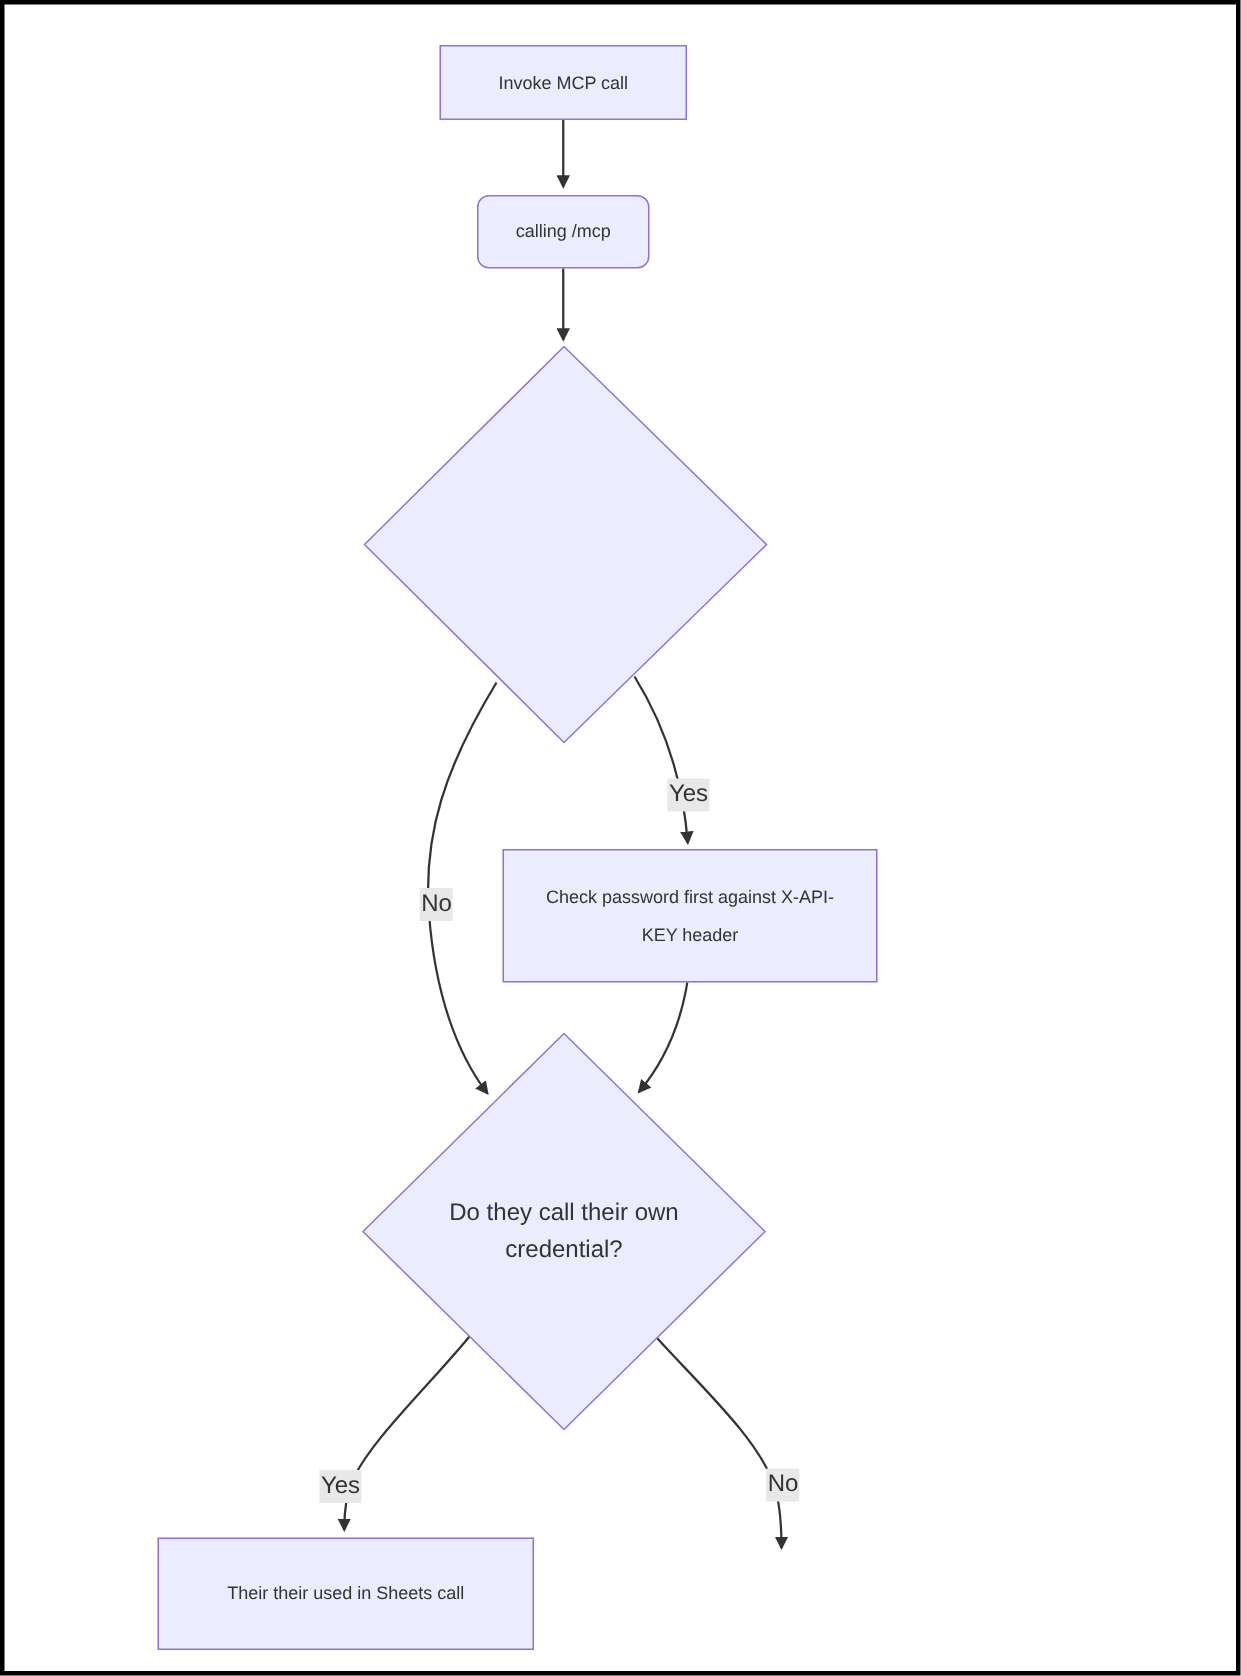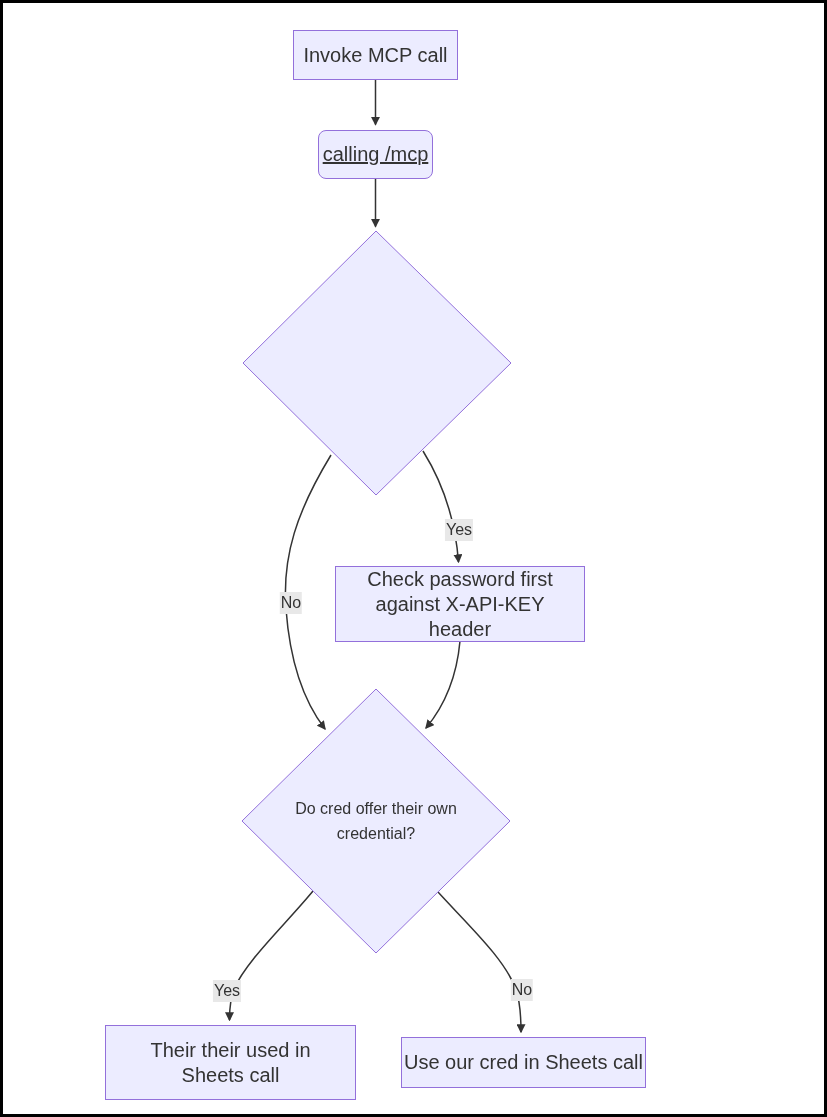--- a/index.html
+++ b/index.html
@@ -24,25 +24,25 @@
   svg.edge-layer{position:absolute;left:0;top:0;width:827px;height:1117px;}
   .edge{stroke:var(--edge-line);stroke-width:1.5;fill:none;}
   .arrowhead{fill:var(--edge-line);}
   .diamond{fill:var(--node-fill);stroke:var(--node-border);stroke-width:1;}
   .node{
     position:absolute;
     box-sizing:border-box;
     background:var(--node-fill);
     border:1px solid var(--node-border);
     color:var(--text);
-    font-size:20px;line-height:25px;
+    font-size:12px;line-height:25px;
     display:flex;align-items:center;justify-content:center;
     text-align:center;
   }
-  .node.rounded{border-radius:8px;text-decoration:underline;}
+  .node.rounded{border-radius:8px;}
   .diamond-label{
     position:absolute;
     color:var(--text);
     font-size:16px;line-height:25px;
     display:flex;align-items:center;justify-content:center;
     text-align:center;
   }
   .edge-label{
     position:absolute;
     transform:translate(-50%,-50%);
@@ -81,32 +81,29 @@
 
   <div class="node" style="left:290px;top:27px;width:165px;height:50px">
     <span>Invoke MCP call</span>
   </div>
 
   <div class="node rounded" style="left:315px;top:127px;width:115px;height:49px">
     <span>calling /mcp</span>
   </div>
 
 
-  <div class="node" style="left:332px;top:563px;width:250px;height:76px">
+  <div class="node" style="left:332px;top:563px;width:250px;height:89px">
     <span class="wrap-196">Check password first against X-API-KEY header</span>
   </div>
 
-  <div class="diamond-label" style="left:273px;top:788px;width:200px;height:60px">Do cred offer their own credential?</div>
+  <div class="diamond-label" style="left:273px;top:788px;width:200px;height:60px">Do they call their own credential?</div>
 
   <div class="node" style="left:102px;top:1022px;width:251px;height:75px">
     <span class="wrap-195">Their their used in Sheets call</span>
   </div>
 
-  <div class="node" style="left:398px;top:1034px;width:245px;height:51px">
-    <span>Use our cred in Sheets call</span>
-  </div>
 
   <div class="edge-label" style="left:456px;top:527px">Yes</div>
   <div class="edge-label" style="left:288px;top:600px">No</div>
   <div class="edge-label" style="left:224px;top:988px">Yes</div>
   <div class="edge-label" style="left:519px;top:987px">No</div>
 
 </div>
 
 </body></html>

